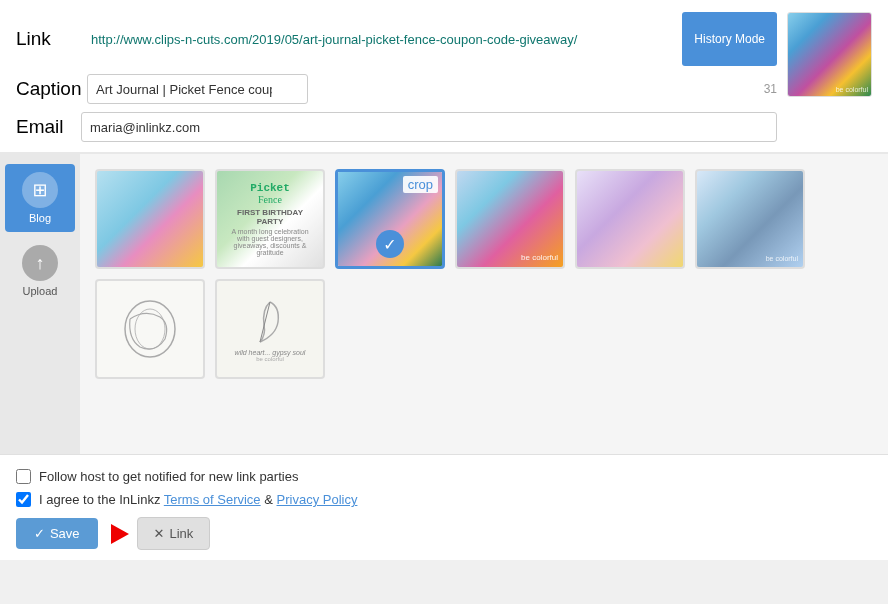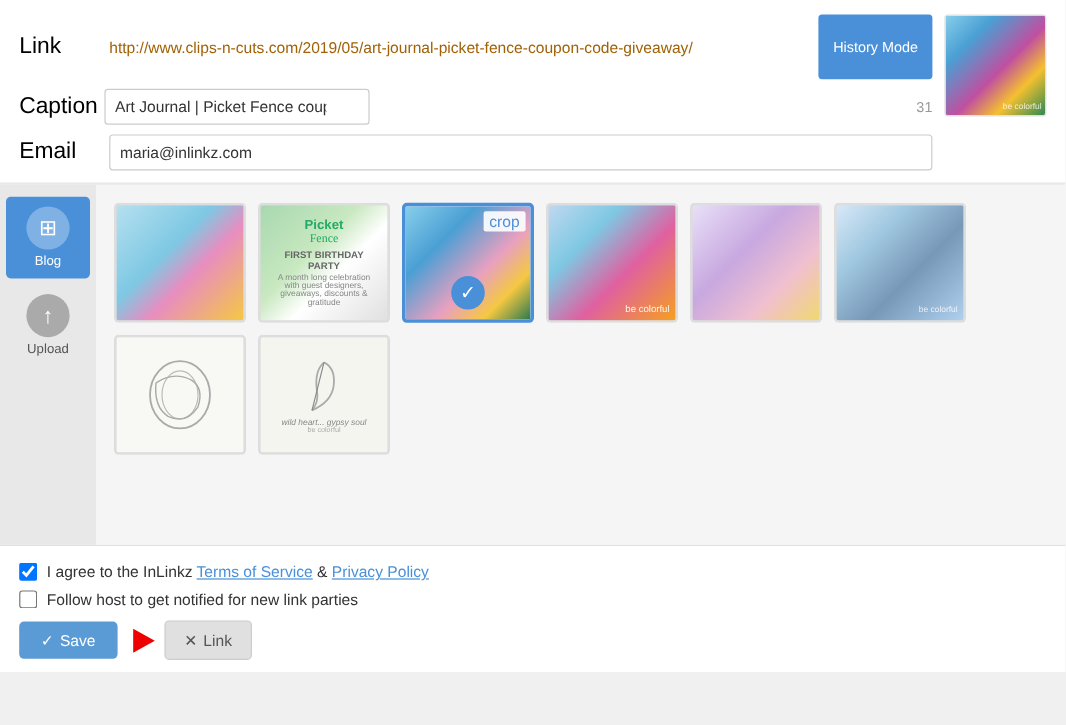--- a/index.html
+++ b/index.html
@@ -14,21 +14,21 @@
 
     .main-container {
       background: #fff;
       margin: 0;
       padding: 0;
     }
 
     .form-row {
       display: flex;
       align-items: center;
-      gap: 10px;
+      gap: 0;
     }
 
     .form-label {
       width: 65px;
       font-size: 19px;
       color: #000000;
       flex-shrink: 0;
     }
 
     .form-input {
@@ -45,21 +45,21 @@
     .link-row {
       display: flex;
       align-items: center;
       gap: 10px;
       position: relative;
     }
 
     .link-text {
       flex: 1;
       font-size: 13px;
-      color: #a16207;
+      color: #0f766e;
       padding: 6px 0;
     }
 
     .history-mode-btn {
       background: #4a90d9;
       color: #fff;
       border: none;
       border-radius: 3px;
       padding: 20px 12px;
       font-size: 12px;
@@ -419,21 +419,21 @@
 
     <div class="images-grid">
 
       <div class="image-thumb">
         <div class="img-bg-1"></div>
       </div>
 
       <div class="image-thumb">
         <div class="img-bg-2">
           <div style="text-align:center;padding:4px;">
-            <div style="font-family:Liberation Sans, sans-serif;font-size:11px;color:#2a6;font-weight:bold;">Picket</div>
+            <div style="font-family:Liberation Mono, monospace;font-size:11px;color:#2a6;font-weight:bold;">Picket</div>
             <div style="font-family:cursive;font-size:10px;color:#2a6;">Fence</div>
             <div style="font-size:8px;color:#666;margin-top:3px;font-weight:bold;">FIRST BIRTHDAY PARTY</div>
             <div style="font-size:7px;color:#888;margin-top:2px;">A month long celebration with guest designers, giveaways, discounts &amp; gratitude</div>
           </div>
         </div>
       </div>
 
       <div class="image-thumb selected">
         <span class="crop-label">crop</span>
         <div class="img-bg-3"></div>
@@ -479,29 +479,29 @@
           <div style="font-size:6px;color:#aaa;text-align:center;">be colorful</div>
         </div>
       </div>
 
     </div>
   </div>
 
   <div class="bottom-area">
 
     <div class="checkbox-row">
+      <input type="checkbox" id="follow-cb" style="">
+      <label class="checkbox-label" for="follow-cb">Follow host to get notified for new link parties</label>
+    </div>
+
+    <div class="checkbox-row">
       <input type="checkbox" id="agree-cb" checked="" style="">
       <label class="checkbox-label" for="agree-cb">
         <span>I agree to the InLinkz </span><a href="#">Terms of Service</a><span> &amp; </span><a href="#">Privacy Policy</a>
       </label>
-    </div>
-
-    <div class="checkbox-row">
-      <input type="checkbox" id="follow-cb" style="">
-      <label class="checkbox-label" for="follow-cb">Follow host to get notified for new link parties</label>
     </div>
 
     <div class="action-buttons">
       <button class="btn-save">
         <span>✓</span>
         <span>Save</span>
       </button>
       <span class="arrow-indicator"></span>
       <button class="btn-close">
         <span>✕</span>

